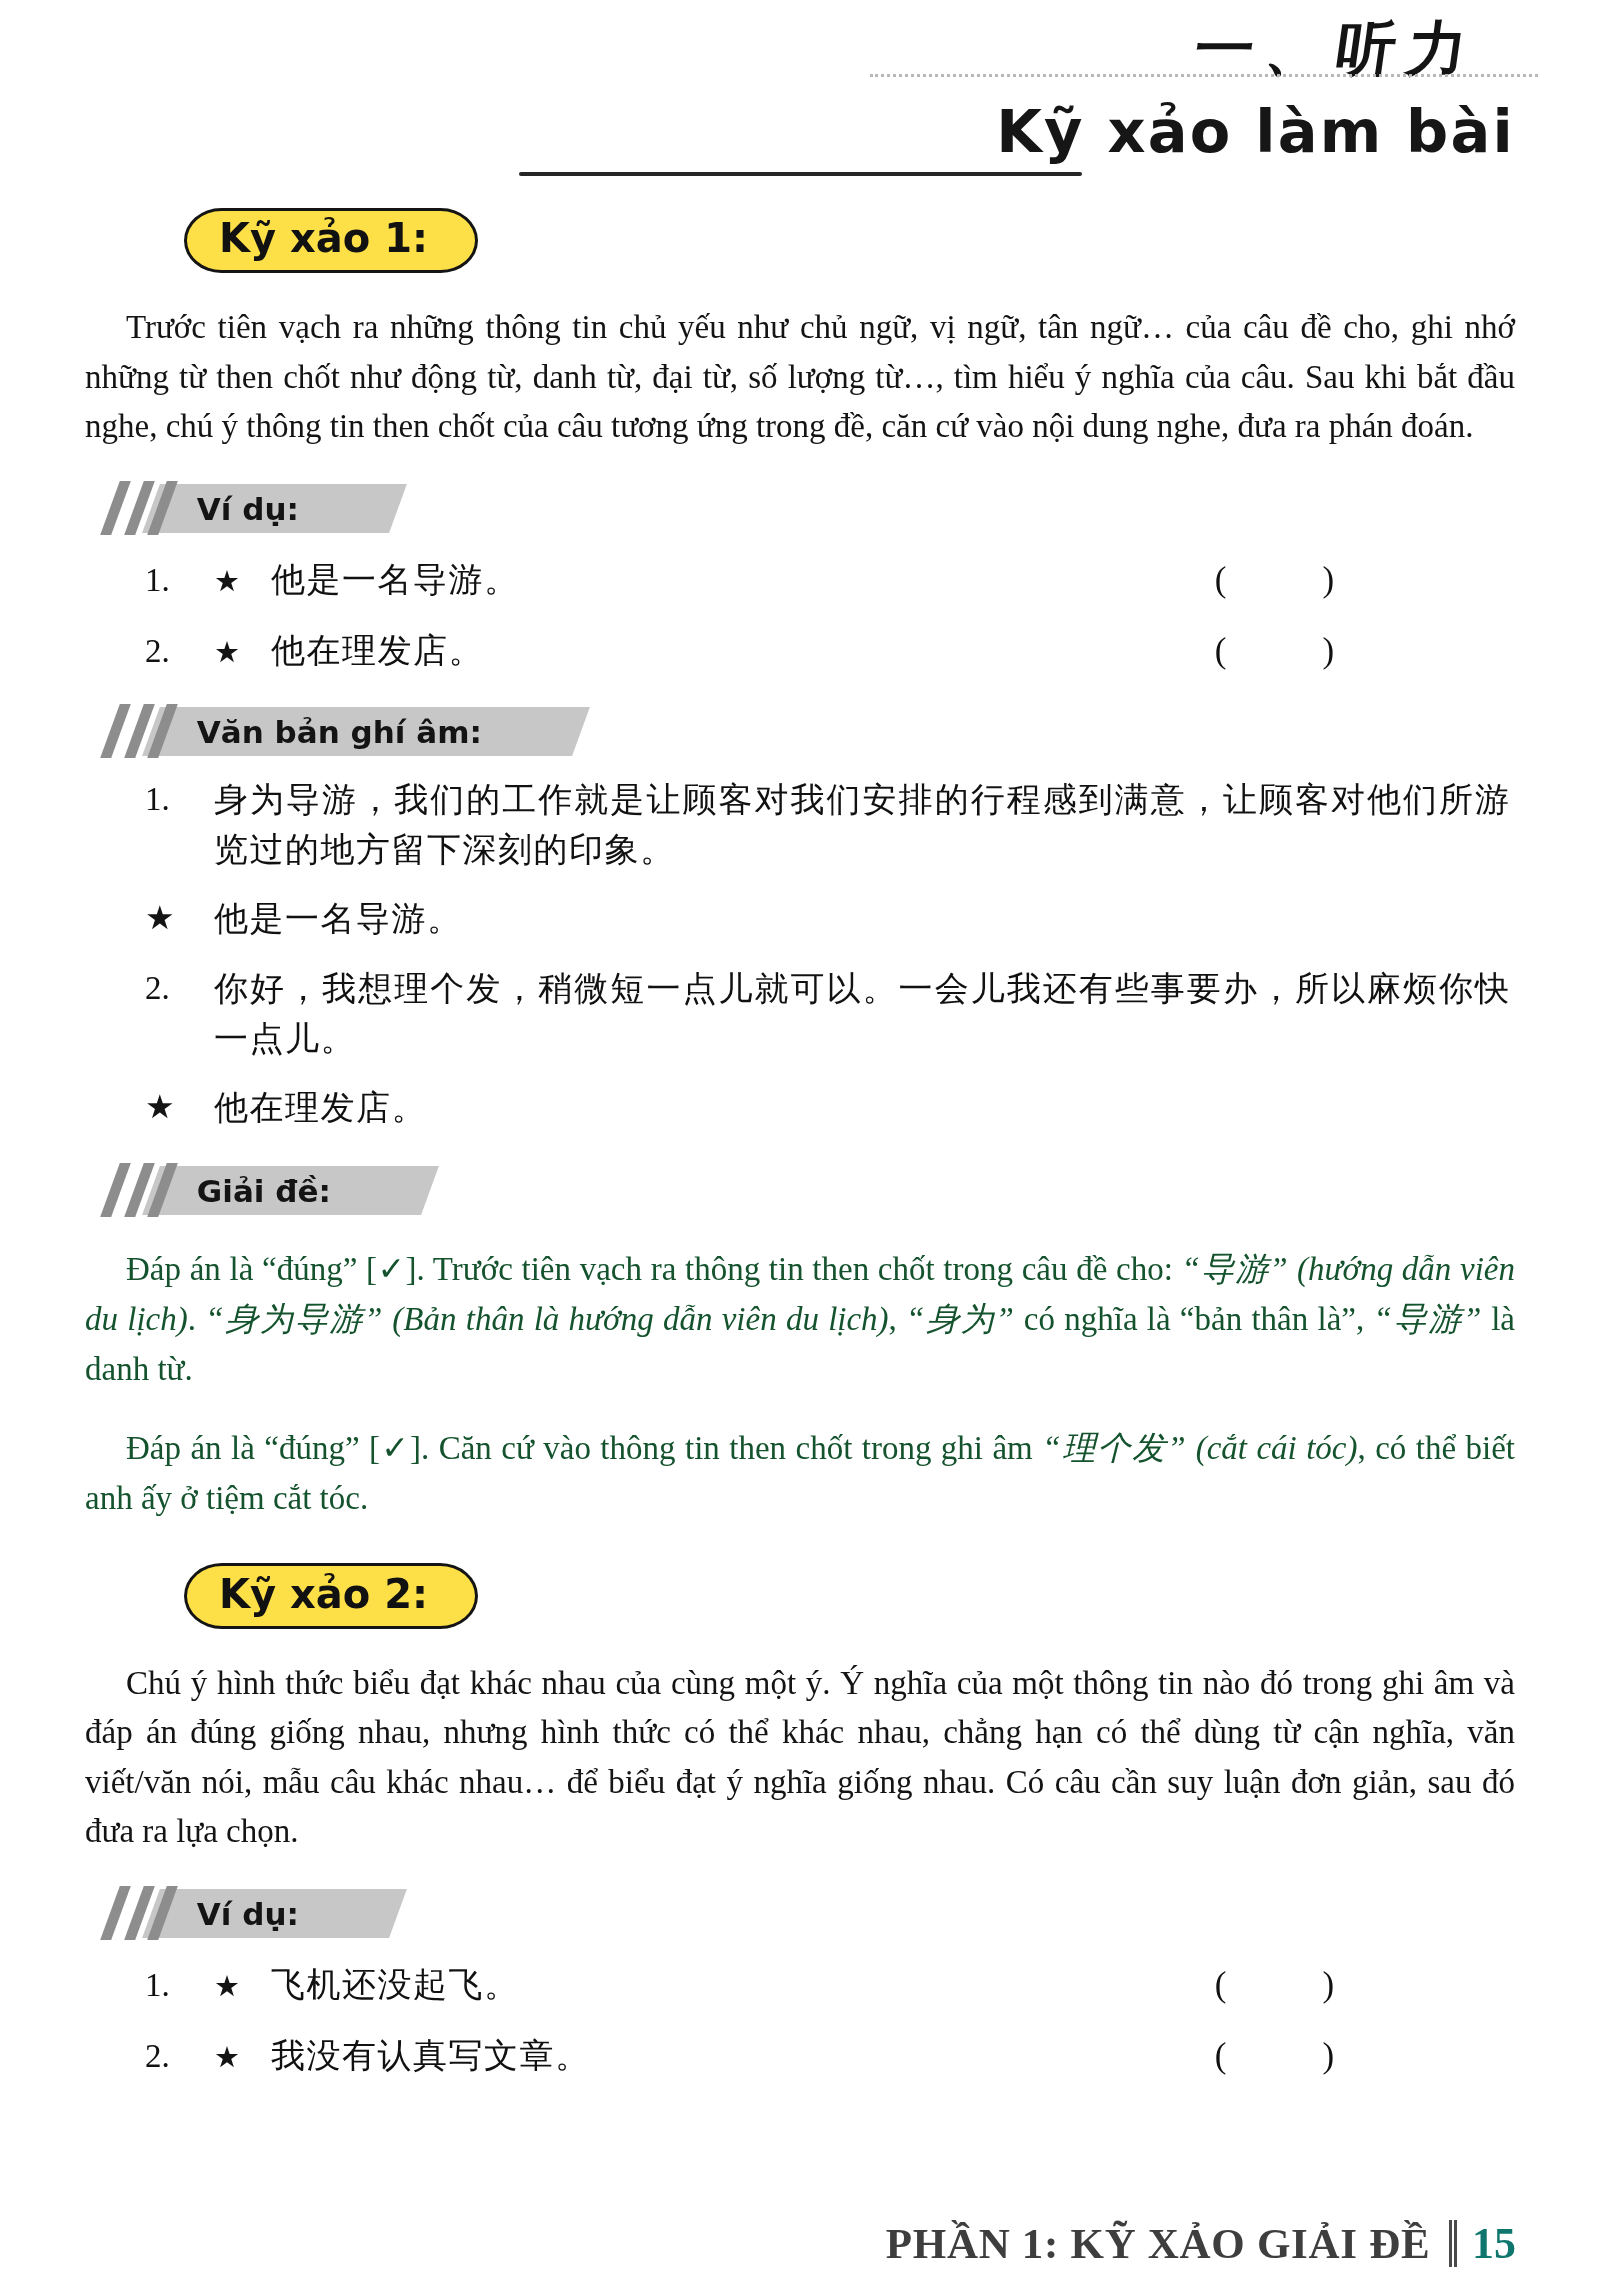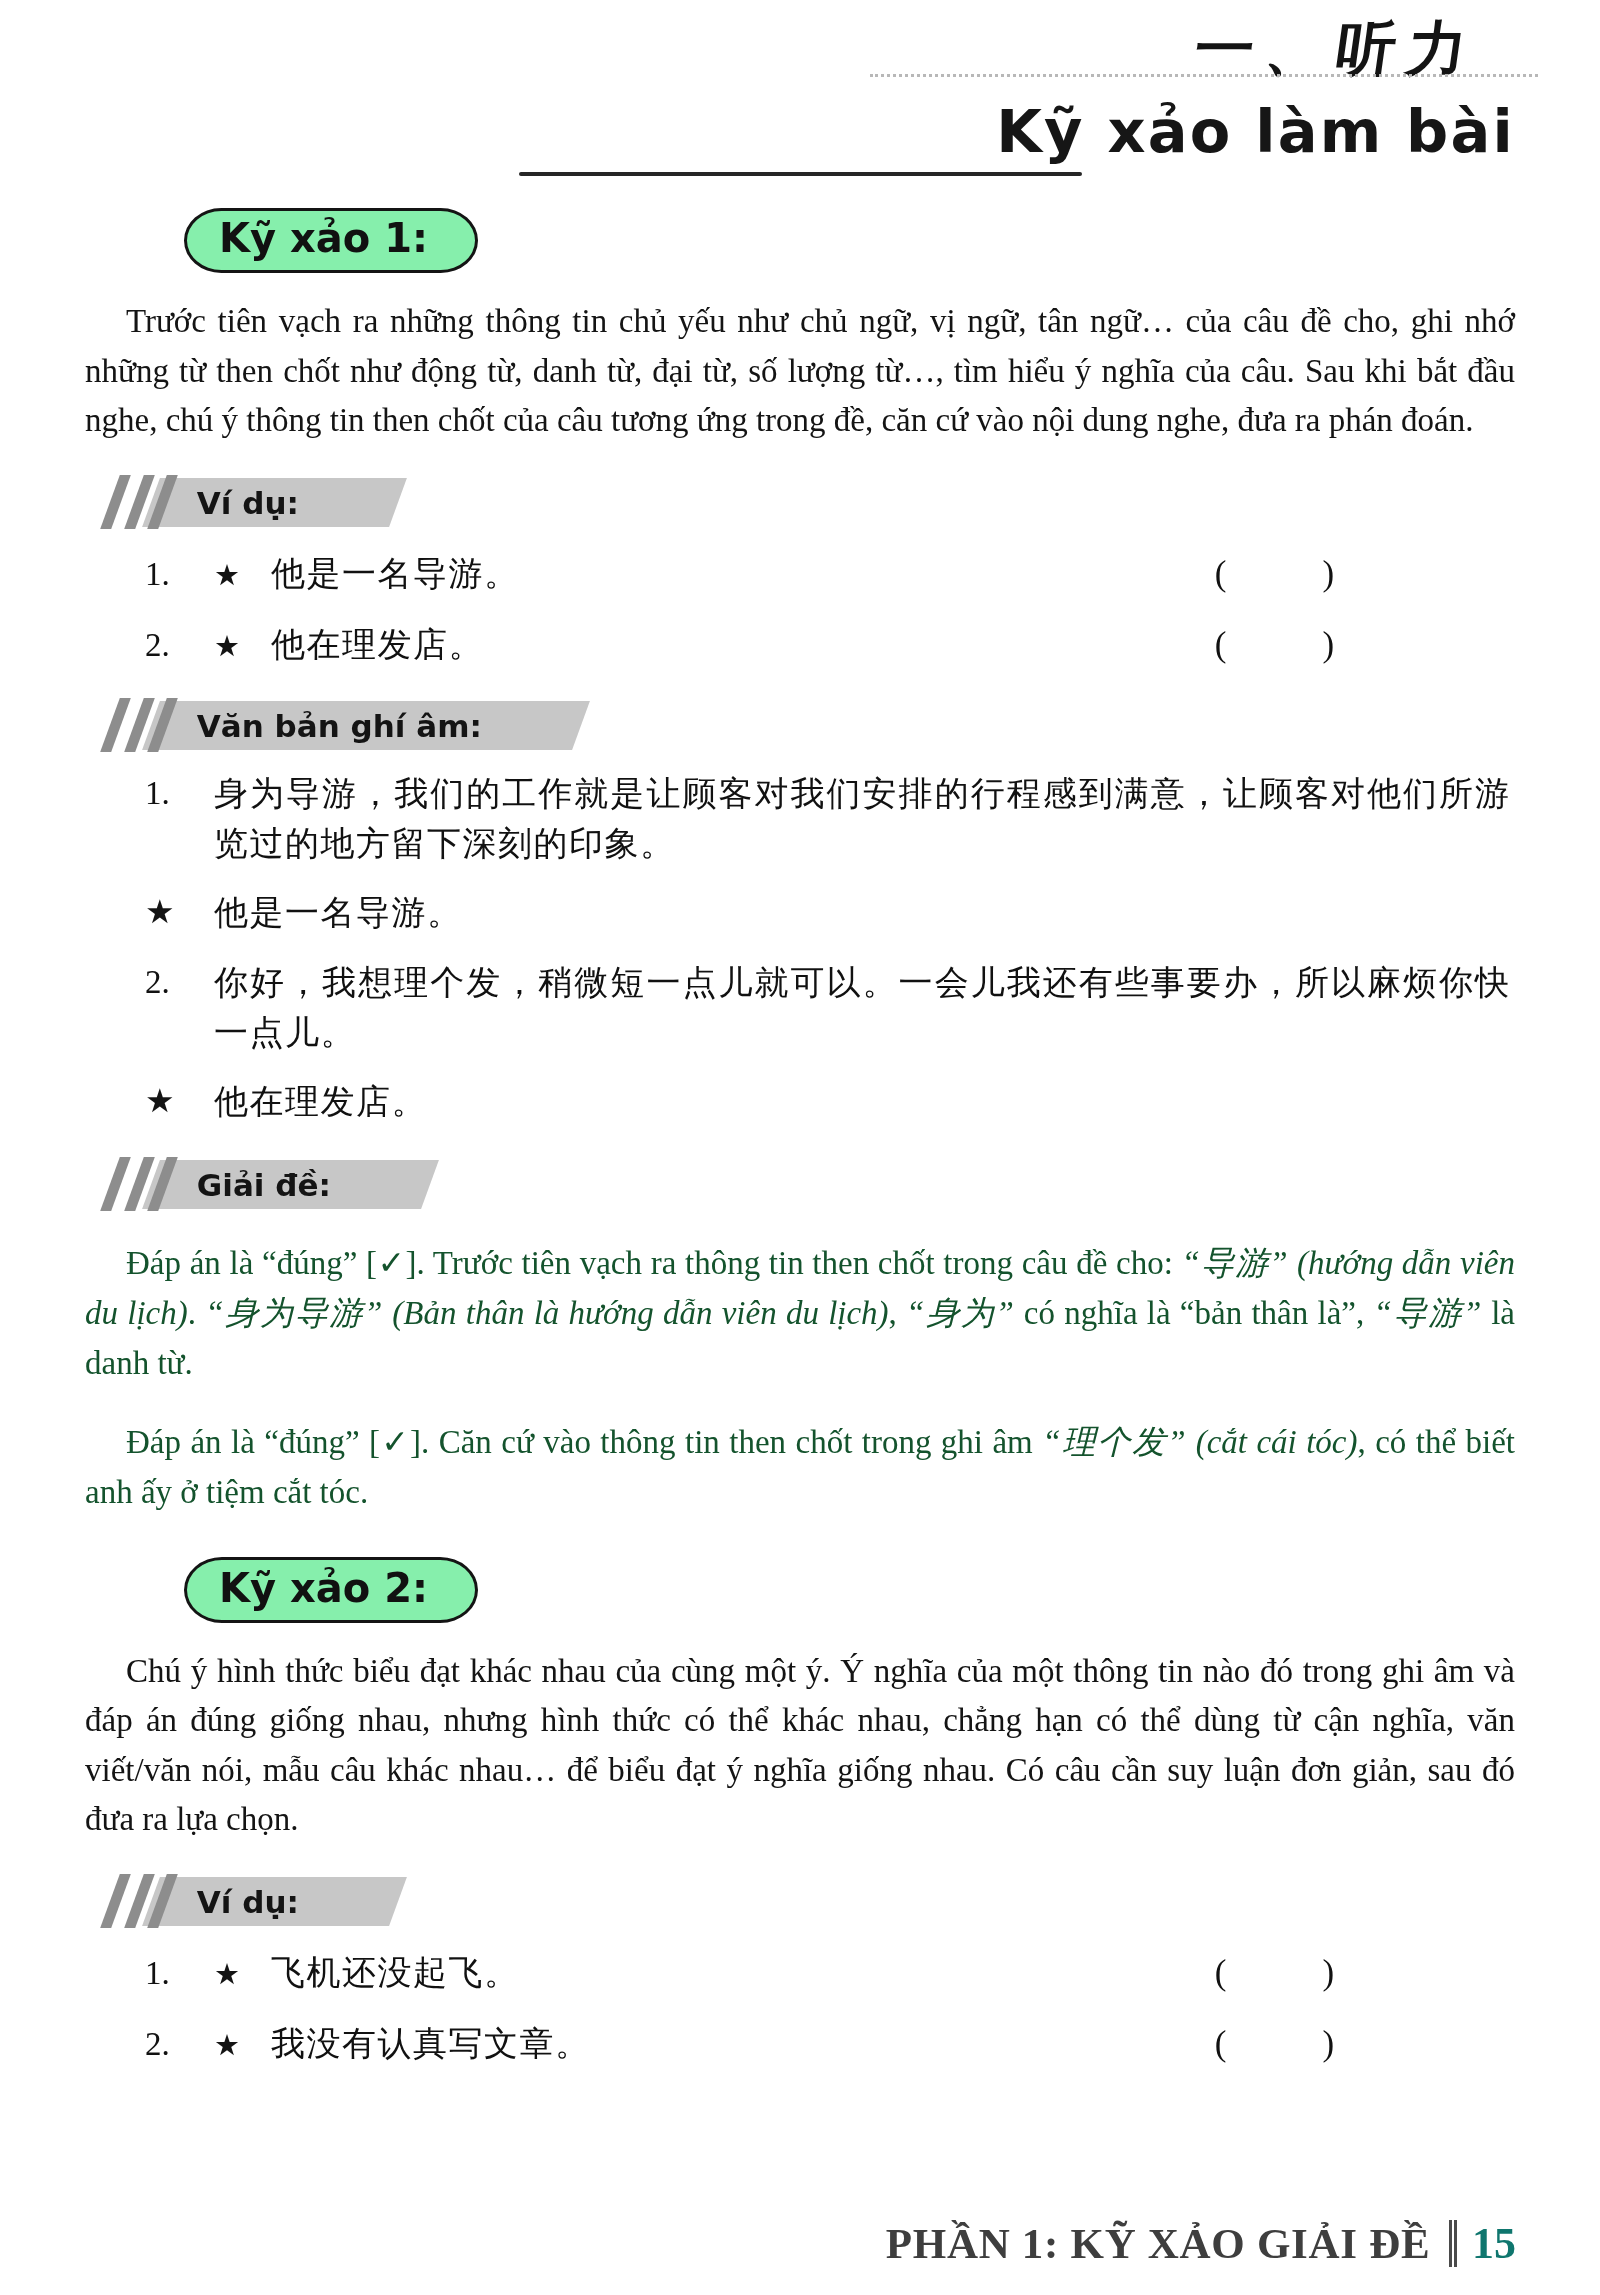--- a/index.html
+++ b/index.html
@@ -60,32 +60,32 @@
   .skill-box {
     display: inline-block;
     margin-left: 99px;
     border: 3.7px solid #141414;
     border-radius: 46px / 40px;
     padding: 4.4px 47px 8.8px 32px;
     font-family: "DejaVu Sans", "Liberation Sans", sans-serif;
     font-size: 40px;
     font-weight: 700;
     color: #111111;
-    background: #86efac;
+    background: #fde047;
   }
   .skill-box.first { margin-top: 32px; }
   .skill-box.second { margin-top: 40px; }
 
   
   .body-para {
     font-size: 33px;
     line-height: 1.5;
     text-align: justify;
     text-indent: 41px;
-    margin-top: 24px;
+    margin-top: 30px;
     color: #141414;
   }
 
   
   .section-label { position: relative; margin: 32px 0 0 25px; height: 49px; }
   .label-bar {
     position: absolute;
     left: 41px;
     top: 0;
     height: 49px;

